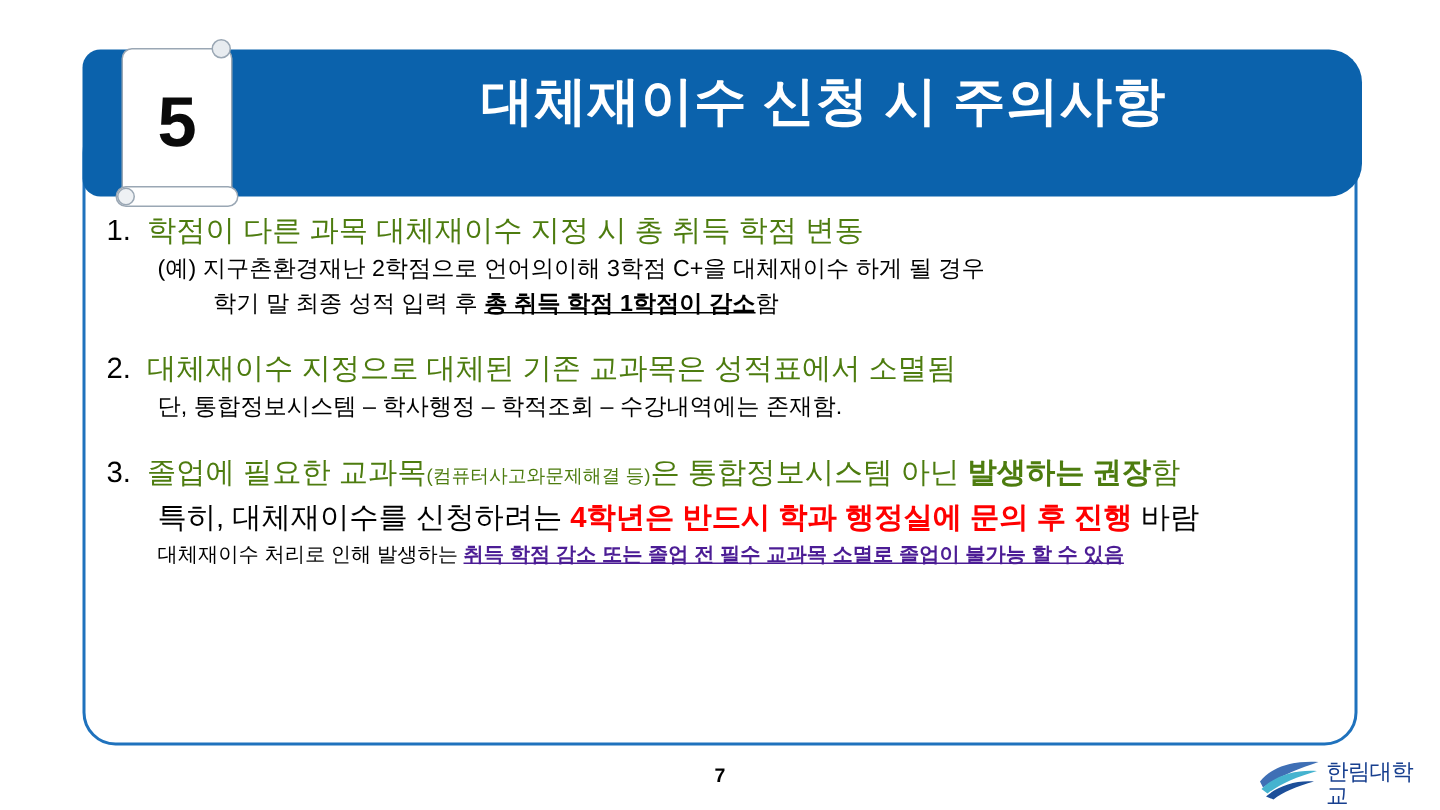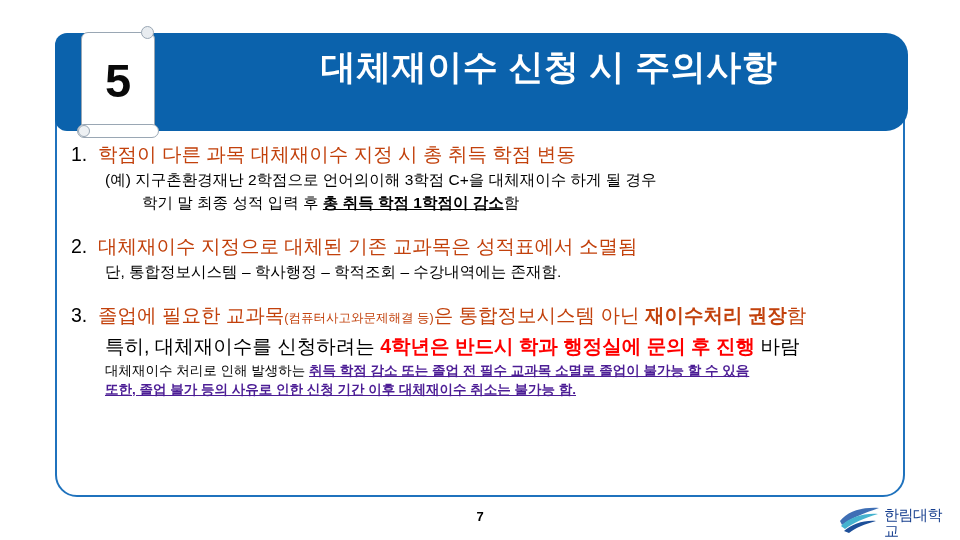--- a/index.html
+++ b/index.html
@@ -149,21 +149,21 @@
     width: 34px;
     flex: 0 0 34px;
     font-size: 19.5px;
     color: #000;
     padding-left: 7px;
     box-sizing: border-box;
   }
   .item-title {
     font-size: 19.5px;
     line-height: 28px;
-    color: #c2410c;
+    color: #4d7c0f;
     white-space: nowrap;
   }
   .sub {
     padding-left: 41px;
     font-size: 15.5px;
     line-height: 23px;
     color: #000;
     white-space: nowrap;
   }
   .sub.indent2 {
@@ -292,30 +292,27 @@
       <div class="sub">
         <span>단, 통합정보시스템 – 학사행정 – 학적조회 – 수강내역에는 존재함.</span>
       </div>
     </div>
 
     <div class="gap-2"></div>
 
     <div class="item">
       <div class="item-head">
         <span class="item-num">3.</span>
-        <span class="item-title"><span>졸업에 필요한 교과목</span><span class="tiny">(컴퓨터사고와문제해결 등)</span><span>은 통합정보시스템 아닌 </span><span class="bold">재이수처리 권장</span><span>함</span></span>
+        <span class="item-title"><span>졸업에 필요한 교과목</span><span class="tiny">(컴퓨터사고와문제해결 등)</span><span>은 통합정보시스템 아닌 </span><span class="bold">발생하는 권장</span><span>함</span></span>
       </div>
       <div class="item-line2">
         <span>특히, 대체재이수를 신청하려는 </span><span class="red-bold">4학년은 반드시 학과 행정실에 문의 후 진행</span><span> 바람</span>
       </div>
       <div class="line-red">
         <span>대체재이수 처리로 인해 발생하는 </span><span class="red-small">취득 학점 감소 또는 졸업 전 필수 교과목 소멸로 졸업이 불가능 할 수 있음</span>
-      </div>
-      <div class="line-red">
-        <span class="red-small">또한, 졸업 불가 등의 사유로 인한 신청 기간 이후 대체재이수 취소는 불가능 함.</span>
       </div>
     </div>
 
   </div>
 
   <div class="page-num">7</div>
 
   <div class="logo">
     <svg class="logo-mark" width="44" height="30" viewBox="0 0 44 30">
       <path d="M2 17 C10 7, 24 3, 41 4 C26 9, 14 14, 4 21 Z" fill="#3f6fb5"></path>

